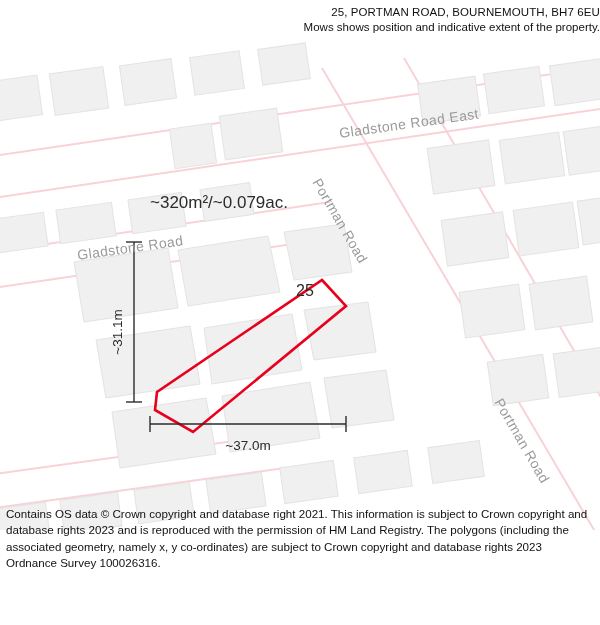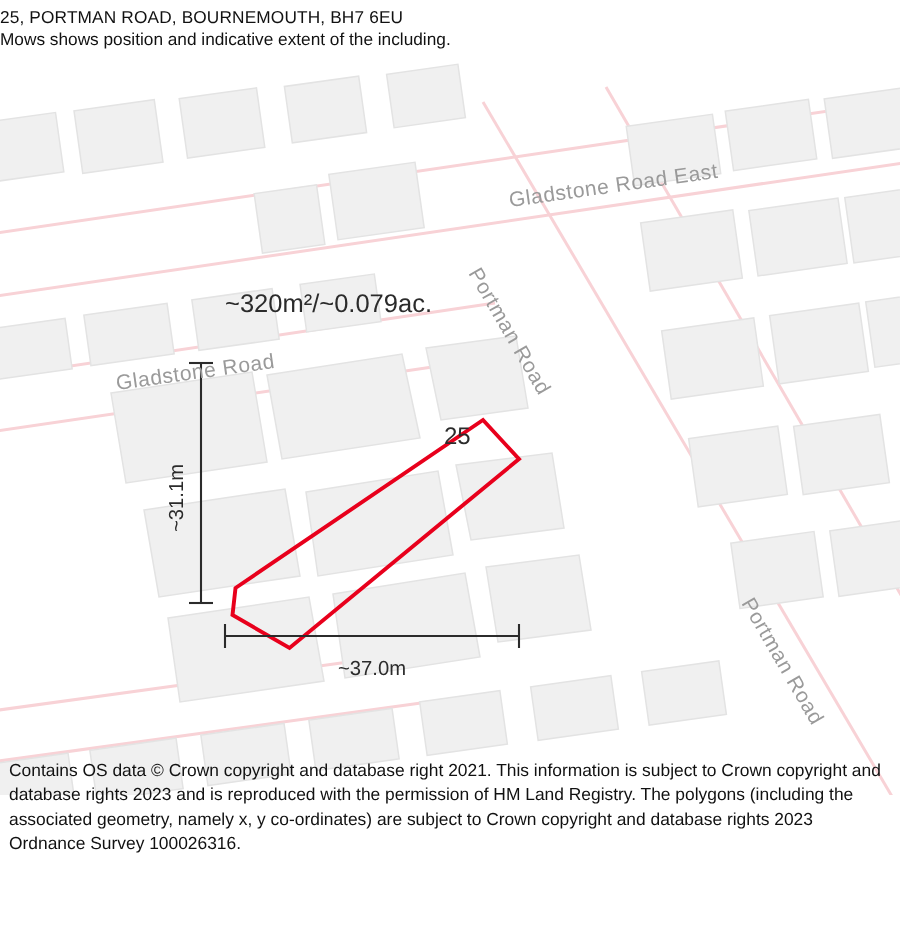--- a/index.html
+++ b/index.html
@@ -16,21 +16,21 @@
     width: 600px;
     height: 625px;
   }
 
   
   .header {
     position: absolute;
     top: 0; left: 0;
     width: 600px;
     height: 40px;
-    text-align: left;
+    text-align: right;
     padding-top: 5px;
   }
   .header .title {
     font-size: 11.5px;
     line-height: 15px;
     color: #111;
     letter-spacing: 0.1px;
   }
   .header .subtitle {
     font-size: 11.5px;
@@ -82,21 +82,21 @@
     color: #111;
   }
 </style>
 </head>
 <body>
 
 <div class="page">
 
   <div class="header">
     <div class="title">25, PORTMAN ROAD, BOURNEMOUTH, BH7 6EU</div>
-    <div class="subtitle">Mows shows position and indicative extent of the including.</div>
+    <div class="subtitle">Mows shows position and indicative extent of the property.</div>
   </div>
 
   <div class="map-wrap">
     <svg class="map-svg" width="600" height="490" viewBox="0 0 600 490" xmlns="http://www.w3.org/2000/svg">
 
       <rect x="0" y="0" width="600" height="490" fill="#ffffff"></rect>
 
       <g stroke="#f8d2d6" stroke-width="2" fill="none">
 
         <path d="M -20 118 L 620 24"></path>

